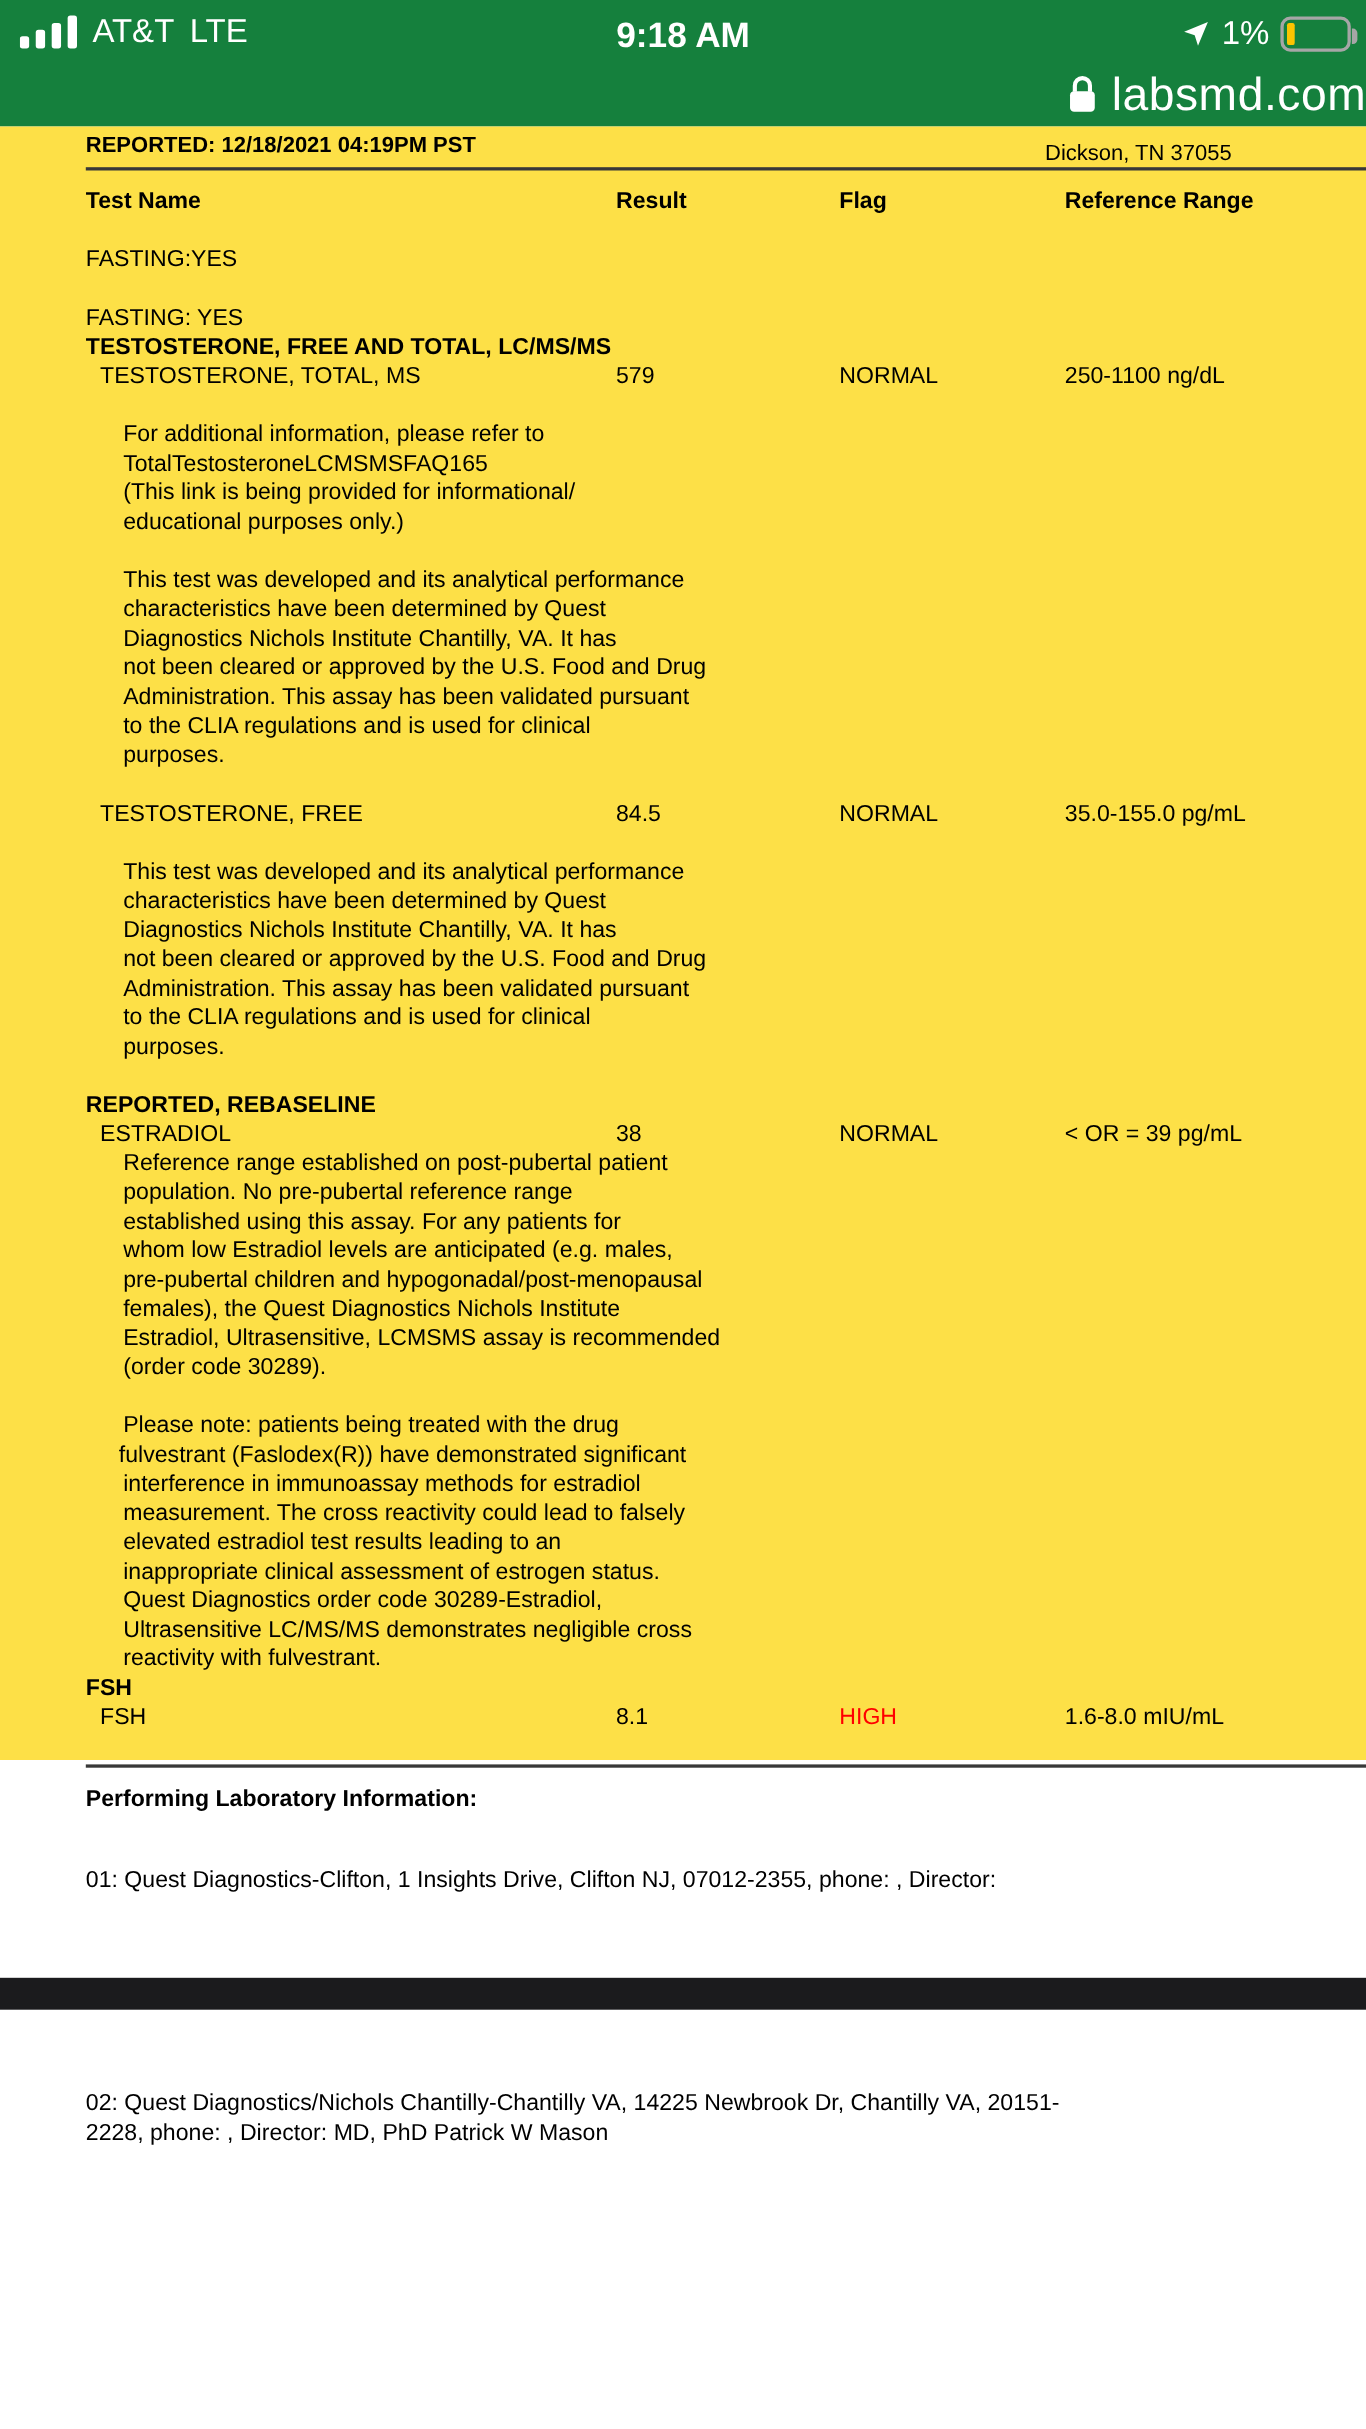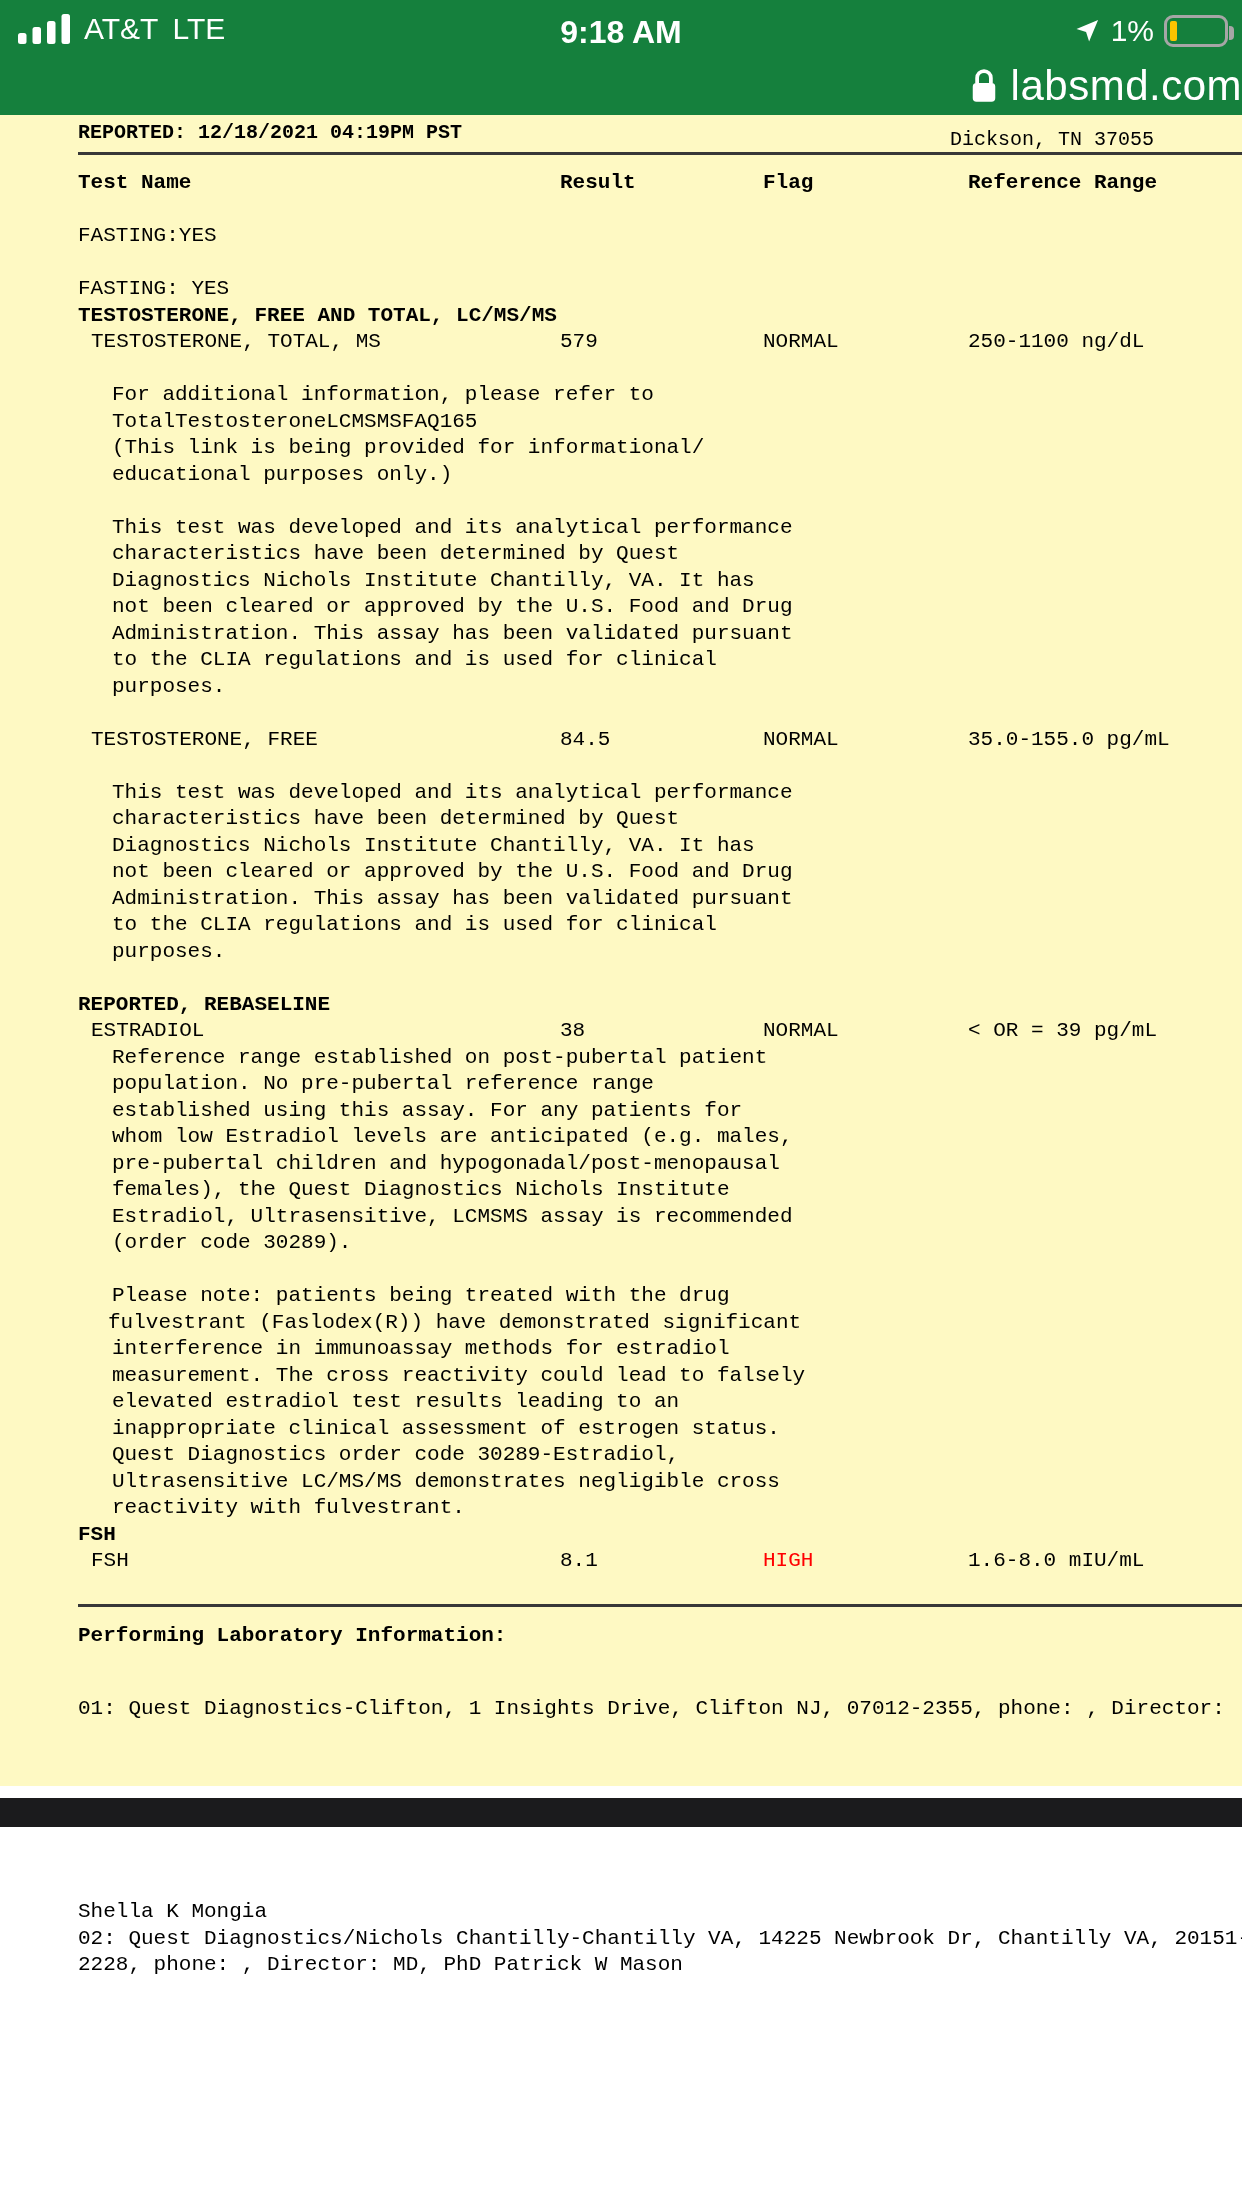--- a/index.html
+++ b/index.html
@@ -18,22 +18,22 @@
              color:#fff; font-size:32px; font-weight:600; }
   .sb-right { position:absolute; right:14px; top:14px; display:flex; align-items:center; gap:10px; }
   .sb-right .pct { color:#fff; font-size:30px; }
   .battery { position:relative; width:64px; height:32px; border:3px solid #a6a6a6; border-radius:9px; }
   .batt-fill { position:absolute; left:3px; top:3px; width:7px; height:20px; border-radius:2px; background:#fcc400; }
   .batt-nub { position:absolute; right:-9px; top:8px; width:5px; height:14px; background:#a6a6a6; border-radius:0 4px 4px 0; }
   .urlbar { position:absolute; top:56px; left:0; width:100%; height:59px;
             display:flex; align-items:center; justify-content:flex-end; gap:12px; }
   .urlbar .domain { color:#fff; font-size:42px; font-weight:400; letter-spacing:0.5px; }
   
-  .page { position:absolute; top:115px; left:0; width:1242px; height:1671px; background:#fef9c3;
-          font-family:Liberation Mono, monospace; color:#000; }
+  .page { position:absolute; top:115px; left:0; width:1242px; height:1485px; background:#fde047;
+          font-family:Liberation Sans, sans-serif; color:#000; }
   .meta-reported { position:absolute; left:78px; top:6px; font-size:20px; font-weight:700; white-space:pre; }
   .meta-loc { position:absolute; left:950px; top:13px; font-size:20px; white-space:pre; }
   .rule-top { position:absolute; left:78px; right:0; top:37px; height:3px; background:#383838; }
   #report-lines { position:absolute; top:55px; left:0; right:0; font-size:21px; line-height:26.5px; }
   .ln { position:relative; height:26.5px; }
   .rule-ln { height:48px; }
   .rule { position:absolute; left:78px; right:0; top:29px; height:3px; background:#383838; }
   .cell { position:absolute; top:0; white-space:pre; }
   .bold { font-weight:700; }
   .black-band { position:absolute; top:1683px; left:0; width:100%; height:29px; background:#1b1b1d; }
@@ -250,23 +250,20 @@
         <div class="ln"></div>
         <div class="ln">
           <span class="cell" style="left: 78px; margin-top: 20px;">01: Quest Diagnostics-Clifton, 1 Insights Drive, Clifton NJ, 07012-2355, phone: , Director: </span>
         </div>
       </div>
 
     <div class="black-band"></div>
 
     <div id="footer-lines">
         <div class="ln">
-          <span class="cell" style="left: 78px;">Shella K Mongia</span>
-        </div>
-        <div class="ln">
           <span class="cell" style="left: 78px;">02: Quest Diagnostics/Nichols Chantilly-Chantilly VA, 14225 Newbrook Dr, Chantilly VA, 20151-</span>
         </div>
         <div class="ln">
           <span class="cell" style="left: 78px;">2228, phone: , Director: MD, PhD Patrick W Mason</span>
         </div>
       </div>
   </div>
 
 </div>
 

